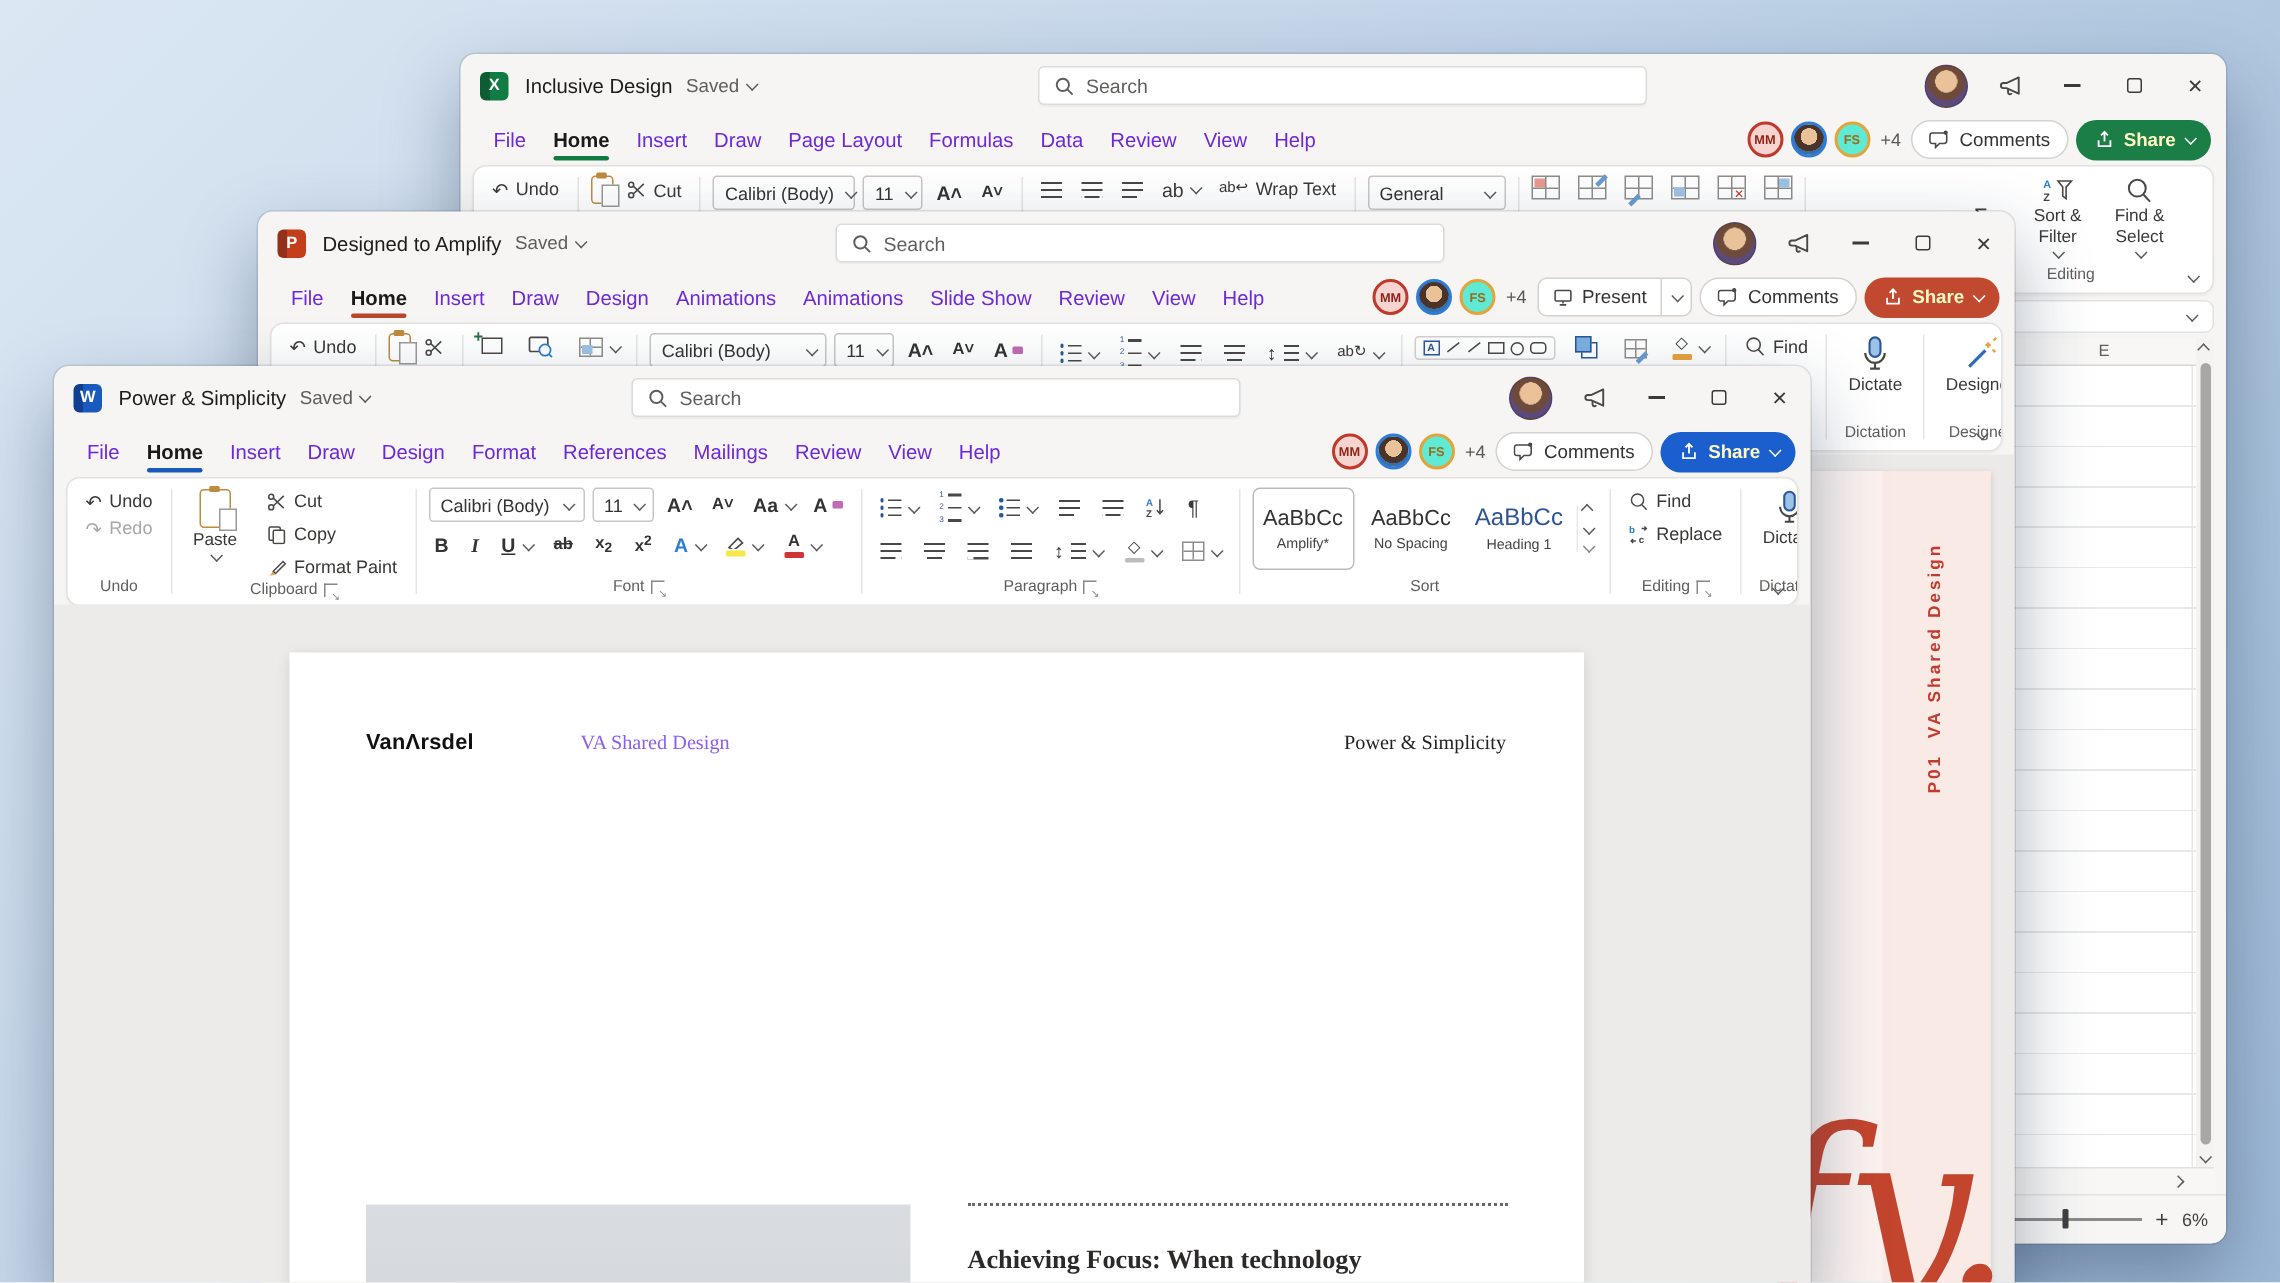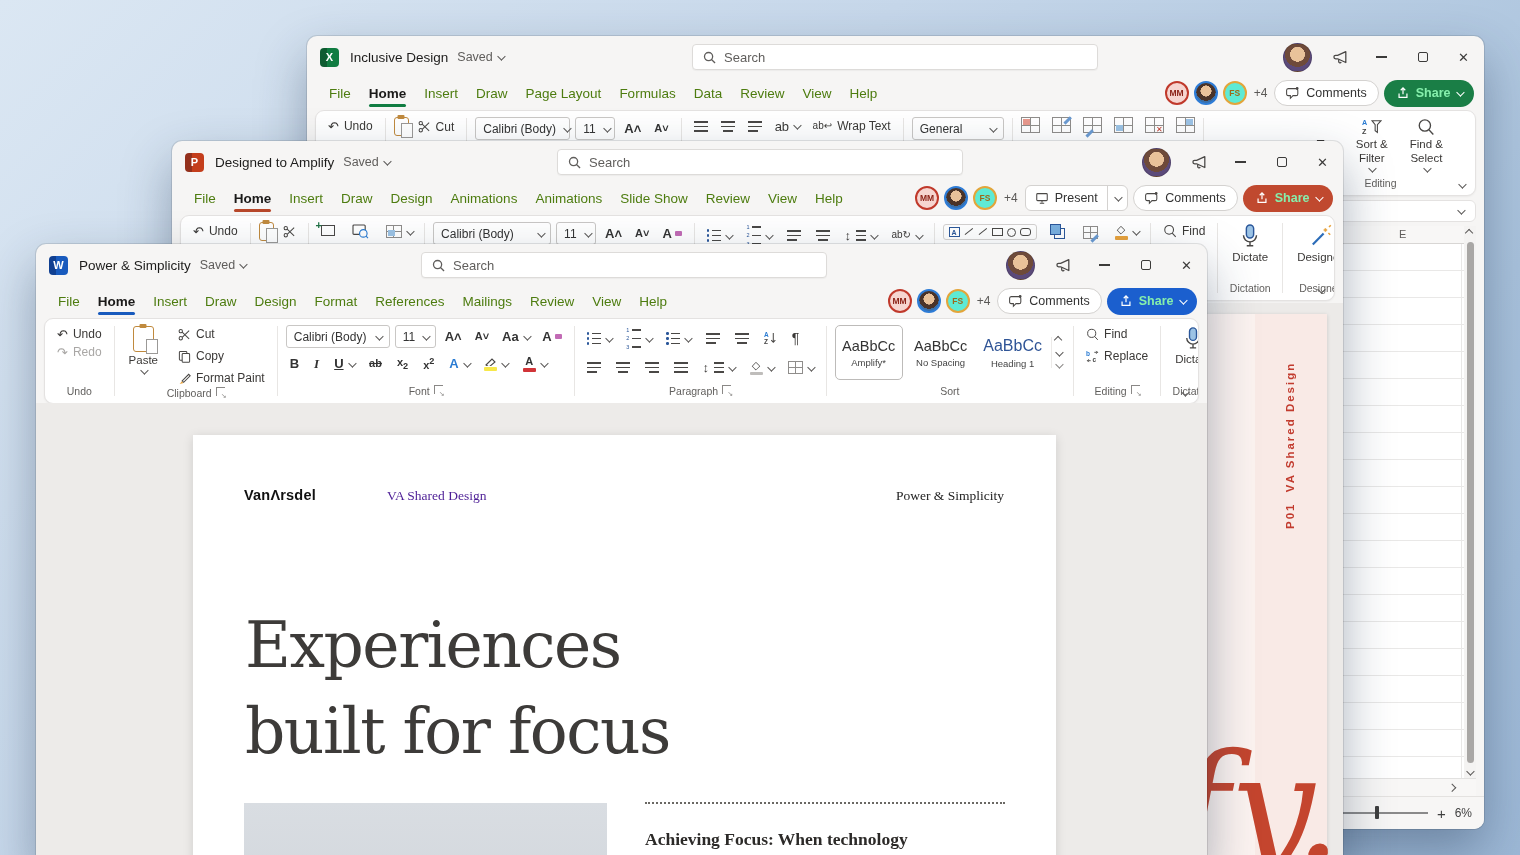--- a/index.html
+++ b/index.html
@@ -24,46 +24,46 @@
   .capgroup { position:absolute; right:0; top:0; height:42px; display:flex; align-items:center; }
   .cap { width:41px; height:42px; display:flex; align-items:center; justify-content:center; color:#3b3a39; }
   .tb-av { width:29px; height:29px; border-radius:50%; margin-right:8px;
     background:radial-gradient(circle at 50% 38%, #e9c29a 0 34%, #6e4a3a 35% 58%, #5b4a7a 59%); border:1px solid rgba(0,0,0,.12); }
   .ico-min { width:11px; height:1.4px; background:#3b3a39; display:inline-block; }
   .ico-max { width:10px; height:10px; border:1.3px solid #3b3a39; border-radius:2px; display:inline-block; }
   .ico-x { font-size:13px; line-height:1; }
 
   
   .menubar { height:30px; display:flex; align-items:center; padding-left:13px; position:relative; }
-  .mtab { padding:4px 9px; font-size:13.5px; color:#4d7c0f; border-radius:4px; position:relative; }
+  .mtab { padding:4px 9px; font-size:13.5px; color:#6d28d9; border-radius:4px; position:relative; }
   .mtab.active { color:#1b1a19; font-weight:700; }
   .mtab.active::after { content:""; position:absolute; left:9px; right:9px; bottom:-2px; height:3px; border-radius:2px; }
   .ul-xl.active::after { background:#107c41; } .ul-pp.active::after { background:#b7472a; } .ul-wd.active::after { background:#185abd; }
   .people { position:absolute; right:10px; top:0; height:30px; display:flex; align-items:center; gap:5px; }
   .av { width:24px; height:24px; border-radius:50%; display:flex; align-items:center; justify-content:center;
         font-size:8.5px; font-weight:700; }
   .av-mm { border:2px solid #c0392b; background:#f6d5d0; color:#8c2318; }
   .av-fs { border:2px solid #e3a53a; background:#5eead4; color:#9c6a1b; }
   .av-photo { border:2px solid #2e7cd6; background:radial-gradient(circle at 50% 40%, #e9c29a 0 35%, #4a3328 36% 62%, #3a6ea5 63%); }
   .ovf { font-size:12px; color:#5a5856; margin:0 2px; }
   .btn-pill { height:26px; border:1px solid #d4d2d0; background:#fff; border-radius:14px; display:flex;
     align-items:center; gap:6px; padding:0 11px; font-size:12.5px; color:#333; }
   .btn-split { height:26px; border:1px solid #d4d2d0; background:#fff; border-radius:6px; display:flex; align-items:center; font-size:12.5px; color:#333; }
   .btn-split .seg1 { display:flex; align-items:center; gap:6px; padding:0 9px; }
   .btn-split .seg2 { border-left:1px solid #d4d2d0; padding:0 7px; height:100%; display:flex; align-items:center; }
-  .btn-share { height:27px; border:none; border-radius:14px; color:#86efac; display:flex; align-items:center;
+  .btn-share { height:27px; border:none; border-radius:14px; color:#fef9c3; display:flex; align-items:center;
     gap:6px; padding:0 12px; font-size:12.5px; font-weight:600; }
   .sh-xl { background:#1a7e46; } .sh-pp { background:#c0492f; } .sh-wd { background:#1b5fce; }
 
   
   .ribbon { margin:2px 8px 0; background:#fff; border:1px solid #e4e2e1; border-radius:9px; height:86px;
     display:flex; position:relative; box-shadow:0 1px 2px rgba(0,0,0,.05); overflow:hidden; }
   .rgroup { display:flex; flex-direction:column; padding:6px 8px 2px; position:relative; }
   .rgrow { display:flex; align-items:center; gap:5px; }
-  .rlabel { margin-top:auto; align-self:center; font-size:10.5px; color:#615f5d; display:flex; gap:4px; padding-bottom:4px; white-space:nowrap; }
+  .rlabel { margin-top:auto; align-self:center; font-size:10.5px; color:#615f5d; display:flex; align-items:center; gap:4px; padding-bottom:4px; white-space:nowrap; }
   .rsep { width:1px; background:#e8e6e4; margin:7px 0; flex:none; }
   .rbtn { display:flex; align-items:center; gap:5px; font-size:12px; color:#3b3937; padding:2px 4px; border-radius:4px; white-space:nowrap; }
   .rbtn.dis { color:#a9a7a5; }
   .vbtn { display:flex; flex-direction:column; align-items:center; gap:2px; font-size:11.5px; color:#3b3937; padding:1px 6px; white-space:nowrap; }
   .selbox { height:23px; border:1px solid #c9c7c5; border-radius:3px; display:flex; align-items:center;
     padding:0 7px; font-size:12px; color:#333; gap:8px; background:#fff; white-space:nowrap; }
   .glyph { font-size:13px; color:#3b3937; line-height:1; }
   .cv { display:inline-block; width:5.5px; height:5.5px; border-right:1.4px solid #5c5a58; border-bottom:1.4px solid #5c5a58; transform:rotate(45deg) translateY(-1px); flex:none; }
   .cv-w { border-color:#fff; }
   .cv-r { transform:rotate(-45deg); }
@@ -142,21 +142,21 @@
   .stylechip { width:68px; height:55px; border-radius:5px; display:flex; flex-direction:column; align-items:center; justify-content:center; gap:3px; }
   .stylechip .samp { font-size:14.5px; color:#333; }
   .stylechip .nm { font-size:9.5px; color:#444; }
   .stylechip.sel { border:1px solid #bdbbb9; box-shadow:0 0 0 2px #fff inset; background:#fff; }
   .stylechip.h1 .samp { color:#2f5496; font-size:16px; }
   .stylearrows { display:flex; flex-direction:column; justify-content:center; gap:7px; padding:0 4px; border-left:1px solid #eceae8; }
   .docarea { position:absolute; left:0; right:0; top:159px; bottom:0; background:#edebe9; }
   .page { position:absolute; left:157px; top:32px; width:863px; height:640px; background:#fff; box-shadow:0 2px 10px rgba(0,0,0,.13); }
   .pg-head { position:absolute; top:52px; left:51px; right:52px; display:flex; align-items:baseline; }
   .logo { font-size:14.5px; font-weight:700; color:#111; letter-spacing:.2px; }
-  .pg-head .mid { margin-left:71px; font-family:"Liberation Serif", serif; font-size:13.5px; color:#4c1d95; }
+  .pg-head .mid { margin-left:71px; font-family:"Liberation Serif", serif; font-size:13.5px; color:#8b5cf6; }
   .pg-head .rgt { margin-left:auto; font-family:"Liberation Serif", serif; font-size:13.5px; color:#222; }
   .bighead { position:absolute; left:52px; top:168px; font-family:"DejaVu Serif", serif; font-size:63px;
     line-height:86px; color:#3d3b39; letter-spacing:-1.5px; }
   .imgblock { position:absolute; left:51px; top:368px; width:363px; height:240px;
     background:linear-gradient(180deg,#d9dde2 0%,#d0d5db 55%,#c3c9d0 100%); }
   .dotted { position:absolute; left:452px; top:367px; width:360px; border-top:2px dotted #6a6864; }
   .lead { position:absolute; left:452px; top:392px; width:365px; font-family:"Liberation Serif", serif;
     font-weight:700; font-size:17.5px; color:#2c2a28; line-height:1.45; }
 
   svg { flex:none; display:block; }
@@ -964,24 +964,20 @@
 
       <i class="cv collapse-cv"></i>
     </div>
     <div class="docarea">
       <div class="page">
         <div class="pg-head">
           <span class="logo">VanΛrsdel</span>
           <span class="mid">VA Shared Design</span>
           <span class="rgt">Power &amp; Simplicity</span>
         </div>
-        <div class="bighead">
-          <div>Experiences</div>
-          <div>built for focus</div>
-        </div>
         <div class="imgblock"></div>
         <div class="dotted"></div>
         <div class="lead">Achieving Focus: When technology communicates and</div>
       </div>
     </div>
   </div>
 
 </div>
 
 </body></html>

